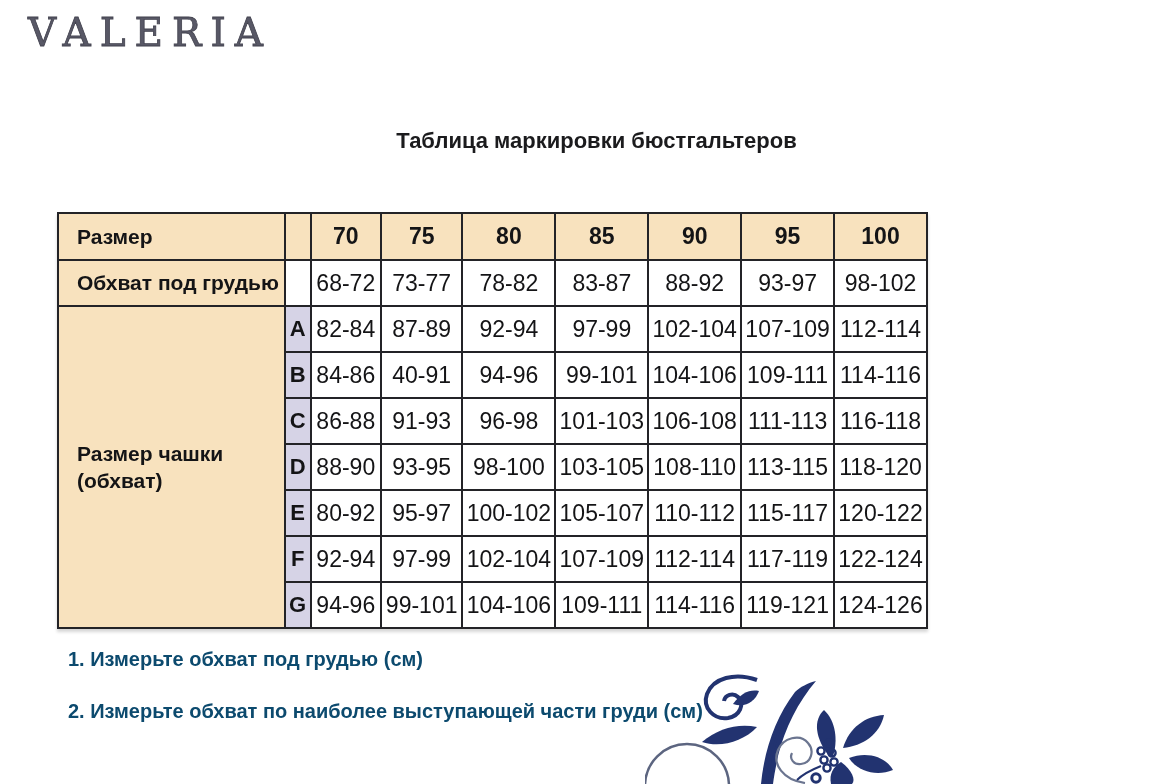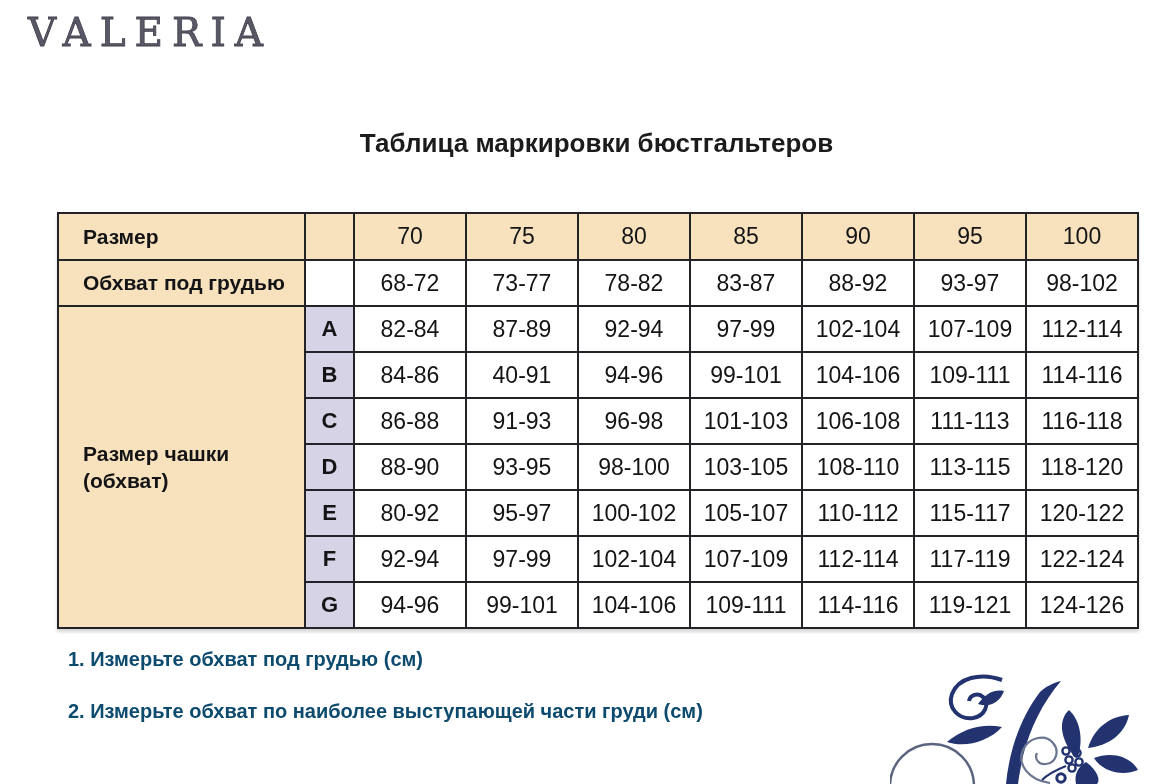--- a/index.html
+++ b/index.html
@@ -2,36 +2,36 @@
 <html><head>
 <meta charset="utf-8">
 <style>
   html, body {
     margin: 0; padding: 0;
     width: 1173px; height: 784px;
     background: #ffffff;
     font-family: "Liberation Sans", "DejaVu Sans", sans-serif;
     overflow: hidden;
   }
-  .page { position: relative; width: 1173px; height: 784px; background:#fff; }
+  .page { position: relative; width: 928px; height: 784px; background:#fff; }
 
   .logo {
     position: absolute; left: 28px; top: 10px;
     font-family: "DejaVu Serif", "Liberation Serif", serif;
     font-size: 39px; font-weight: 400;
     letter-spacing: 9px;
     color: #585866;
     -webkit-text-stroke: 0.8px #42424e;
   }
 
   .title {
     position: absolute; left: 57px; top: 128px; width: 1079px;
     margin: 0;
     text-align: center;
-    font-size: 26px; font-weight: bold; color: #1b1b1d;
+    font-size: 22px; font-weight: bold; color: #1b1b1d;
   }
 
   table.size-table {
     position: absolute; left: 57px; top: 212px;
     border-collapse: collapse; table-layout: fixed;
     box-shadow: 0 3px 3px rgba(0,0,0,0.16);
   }
   .size-table td {
     border: 2px solid #232327;
     height: 44px;
@@ -41,24 +41,24 @@
     text-align: center;
     vertical-align: middle;
     background: #ffffff;
     overflow: hidden;
     white-space: nowrap;
   }
   .size-table tr:first-child td { height: 45px; }
   .size-table td.peach { background: #f8e2be; }
   .size-table td.lav   { background: #d6d3e6; }
   .size-table td.label {
-    text-align: left; padding-left: 24px;
+    text-align: left; padding-left: 18px;
     font-weight: bold; font-size: 21px;
   }
-  .size-table td.num { font-weight: normal; }
+  .size-table td.num { font-weight: bold; }
   .size-table td.cup-letter { font-weight: bold; font-size: 22px; }
   .size-table td.cup-label-cell { line-height: 1.3; white-space: normal; margin-left: 24px; }
 
   .instructions {
     position: absolute; left: 68px; top: 648px;
     font-size: 20px; font-weight: bold; color: #0c4a6e;
   }
   .instructions .instruction { margin-bottom: 29px; }
 
   .ornament { position: absolute; right: 0; bottom: 0; display: block; }

